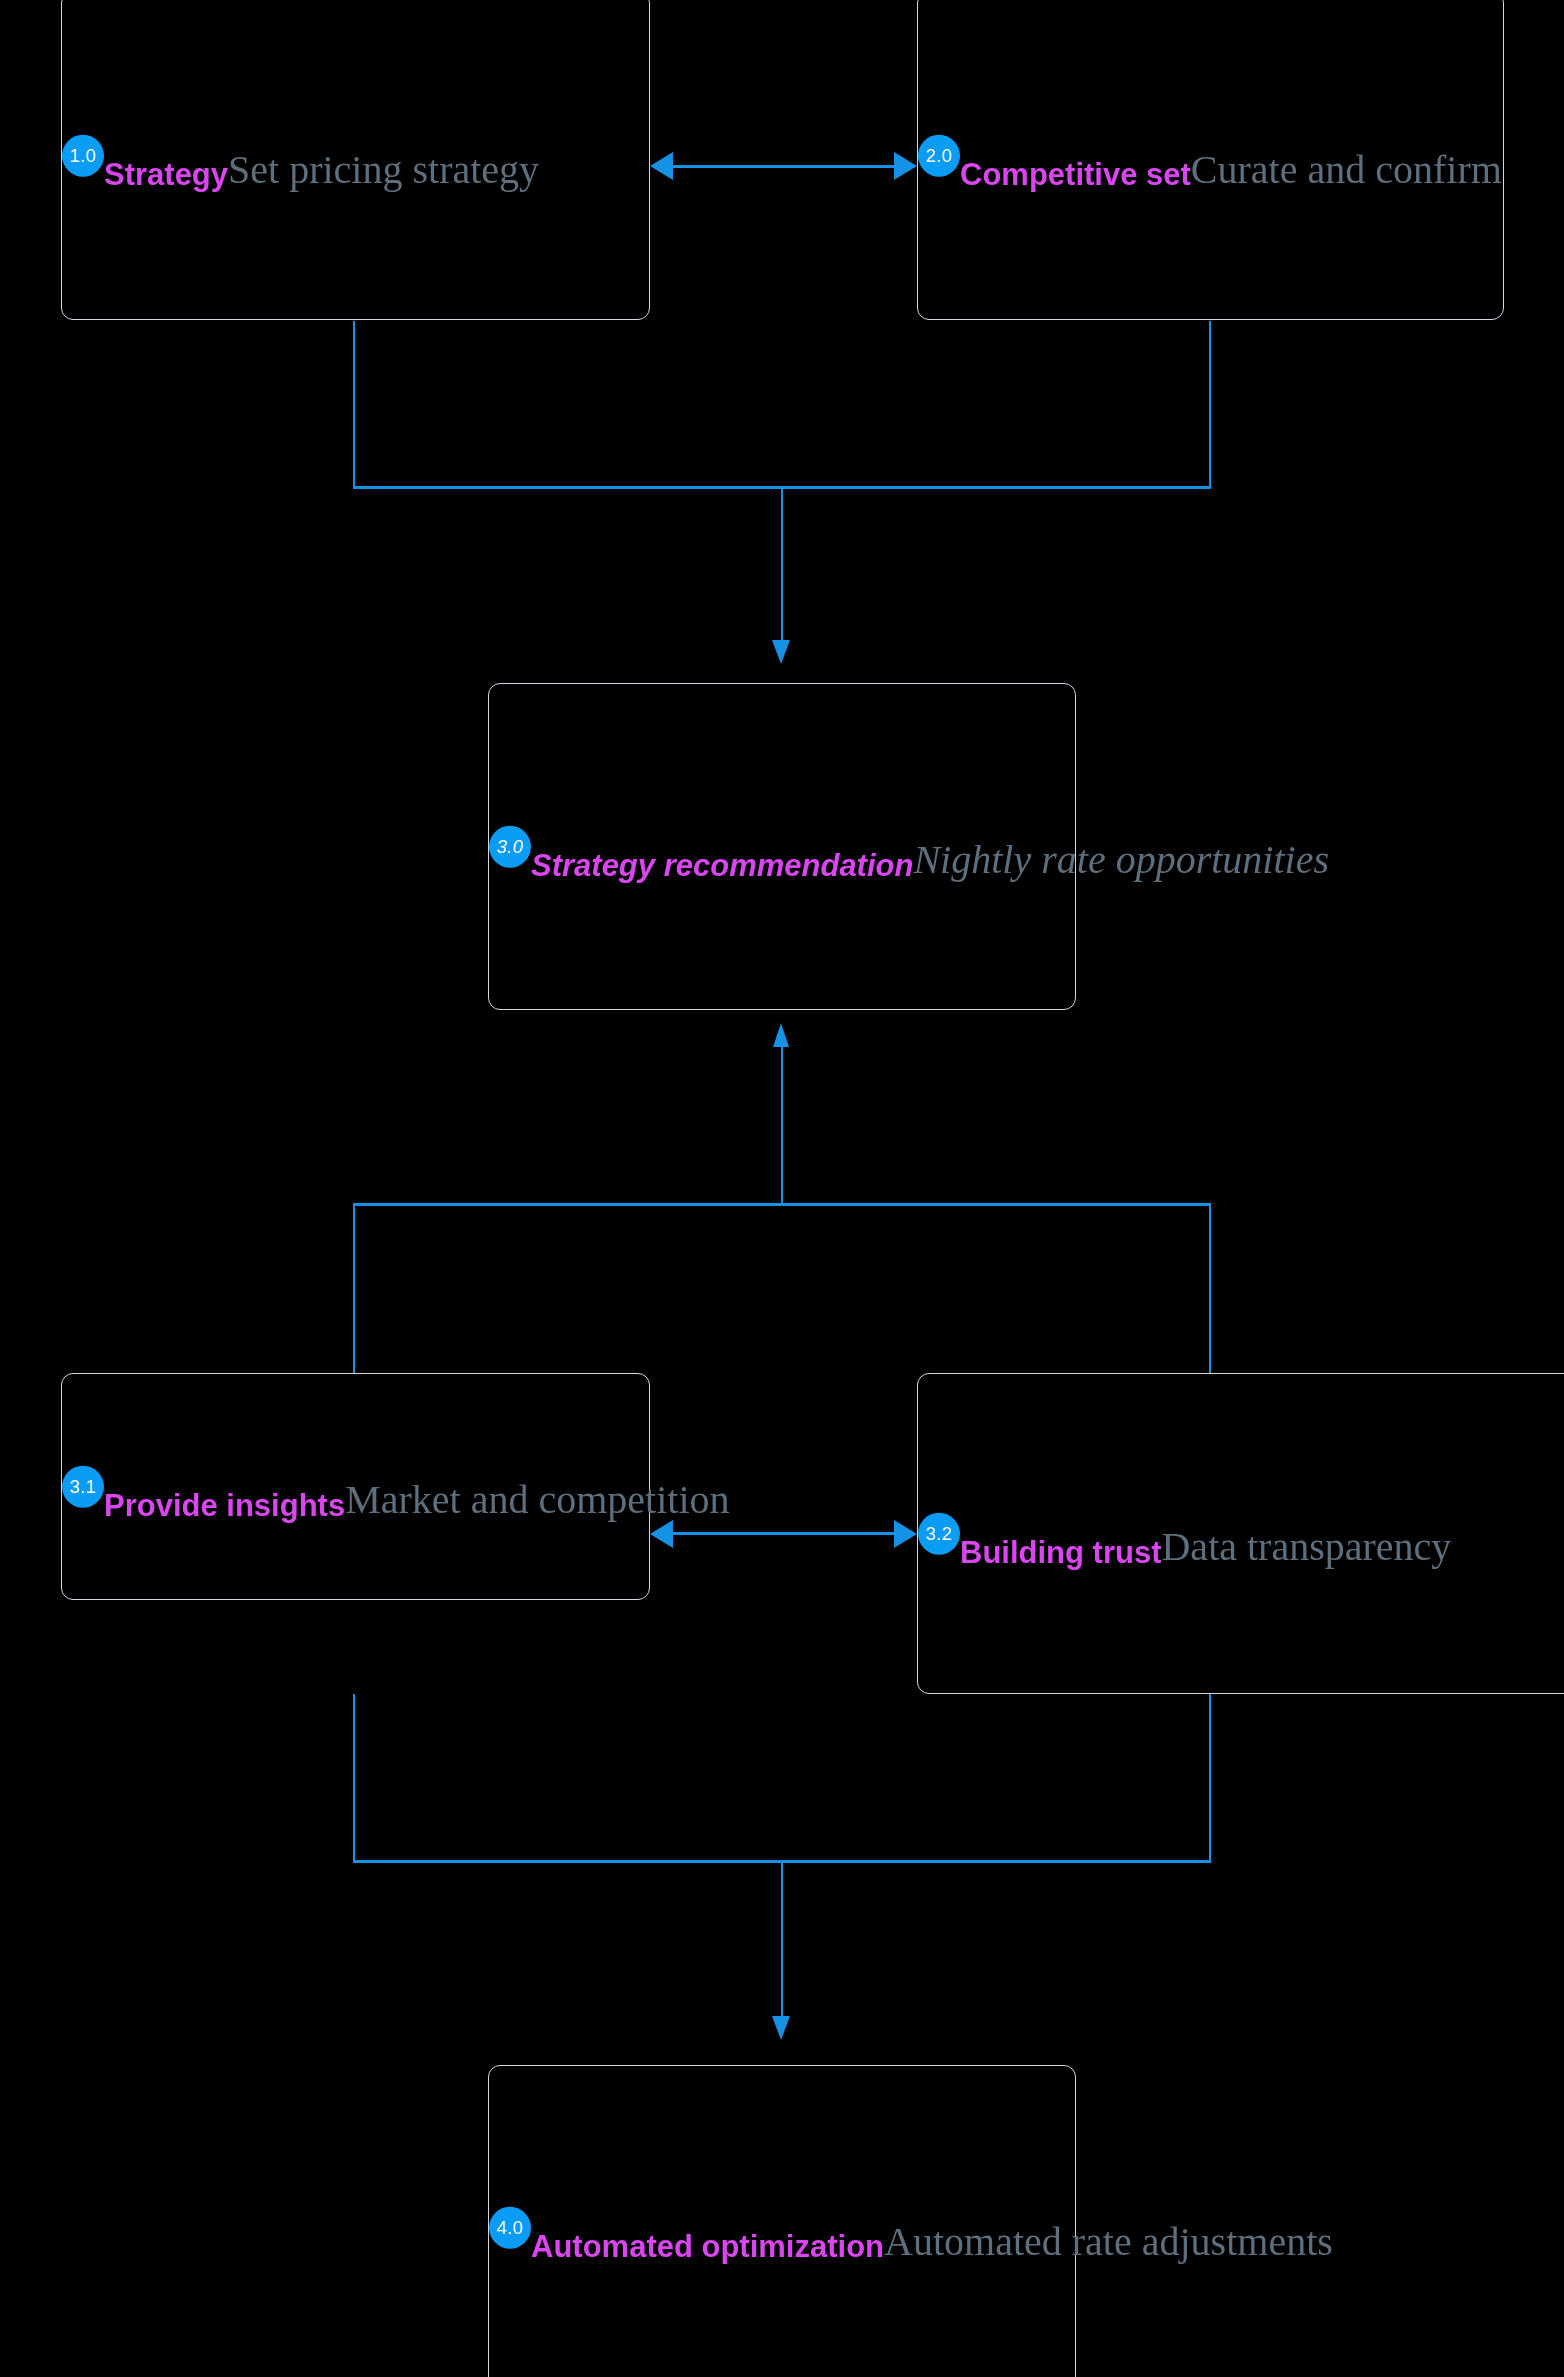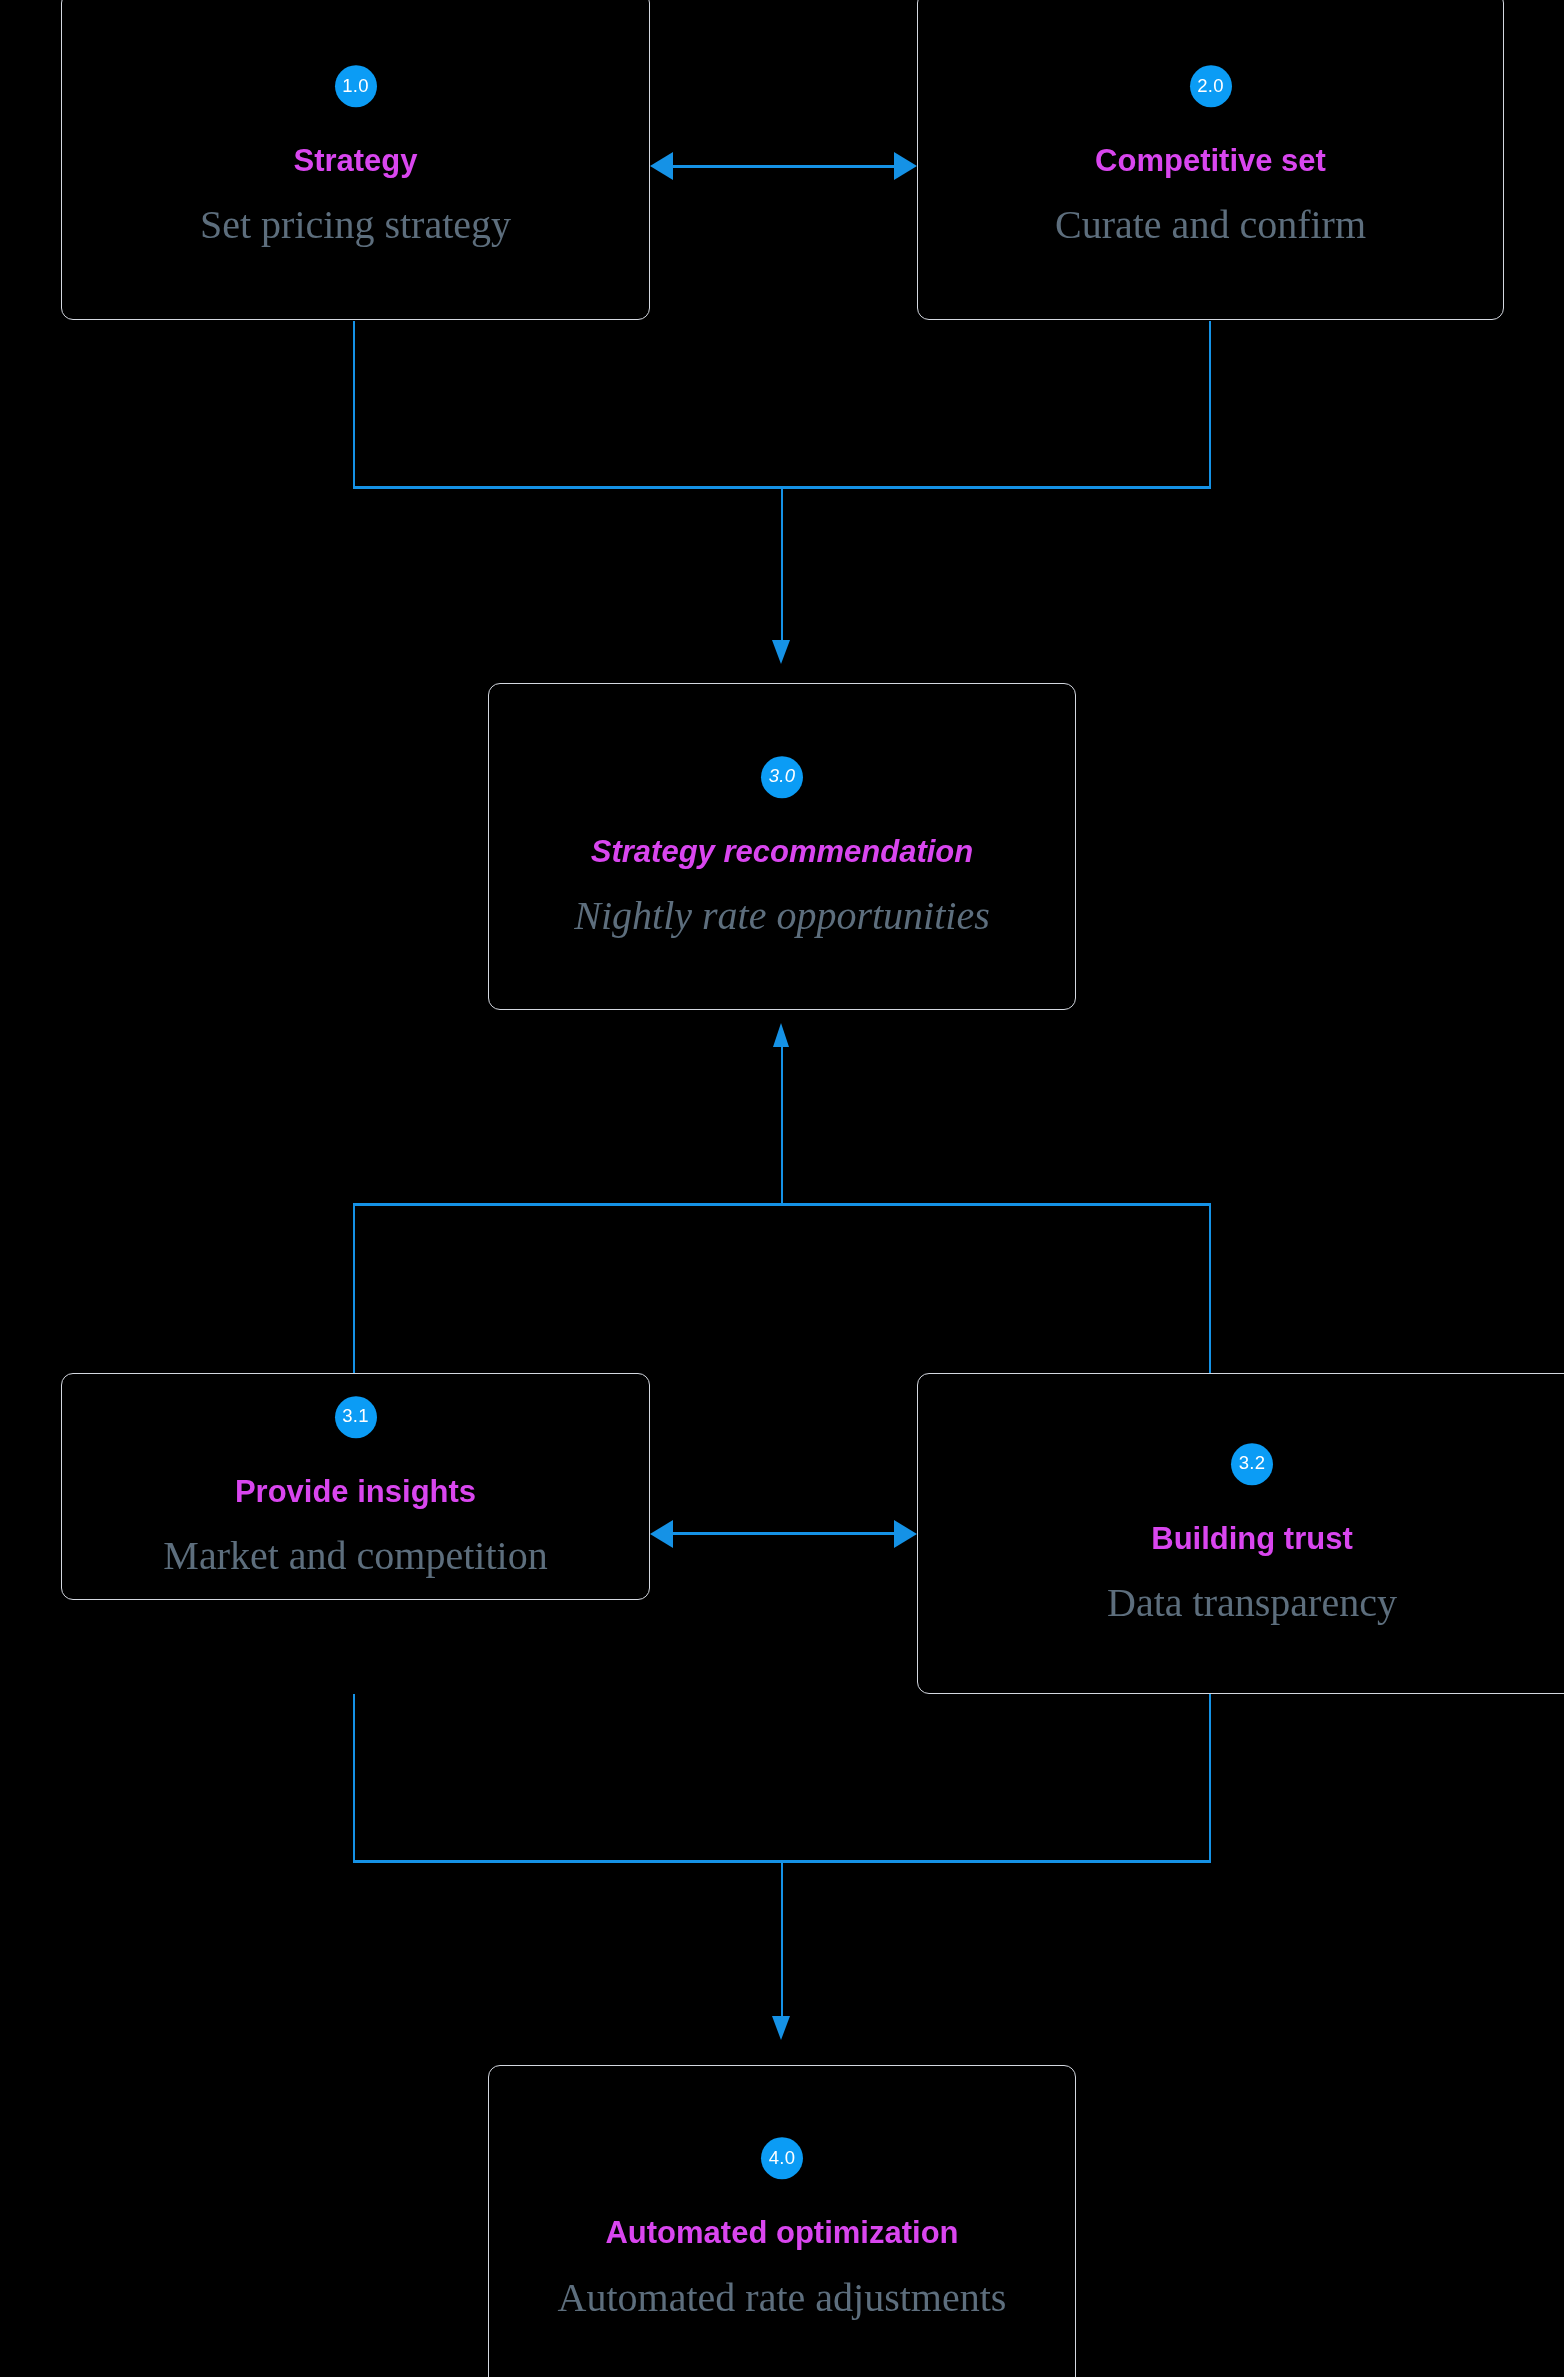--- a/index.html
+++ b/index.html
@@ -29,21 +29,21 @@
     align-items: center;
     justify-content: flex-start;
   }
   .node-inner {
     position: absolute;
     left: 0;
     right: 0;
     top: 50%;
     transform: translateY(-50%);
     display: flex;
-    flex-direction: column;
+    flex-direction: row;
     align-items: center;
   }
 
   .badge {
     width: 42px;
     height: 42px;
     border-radius: 50%;
     background: #0b9cf5;
     color: #ffffff;
     display: flex;

